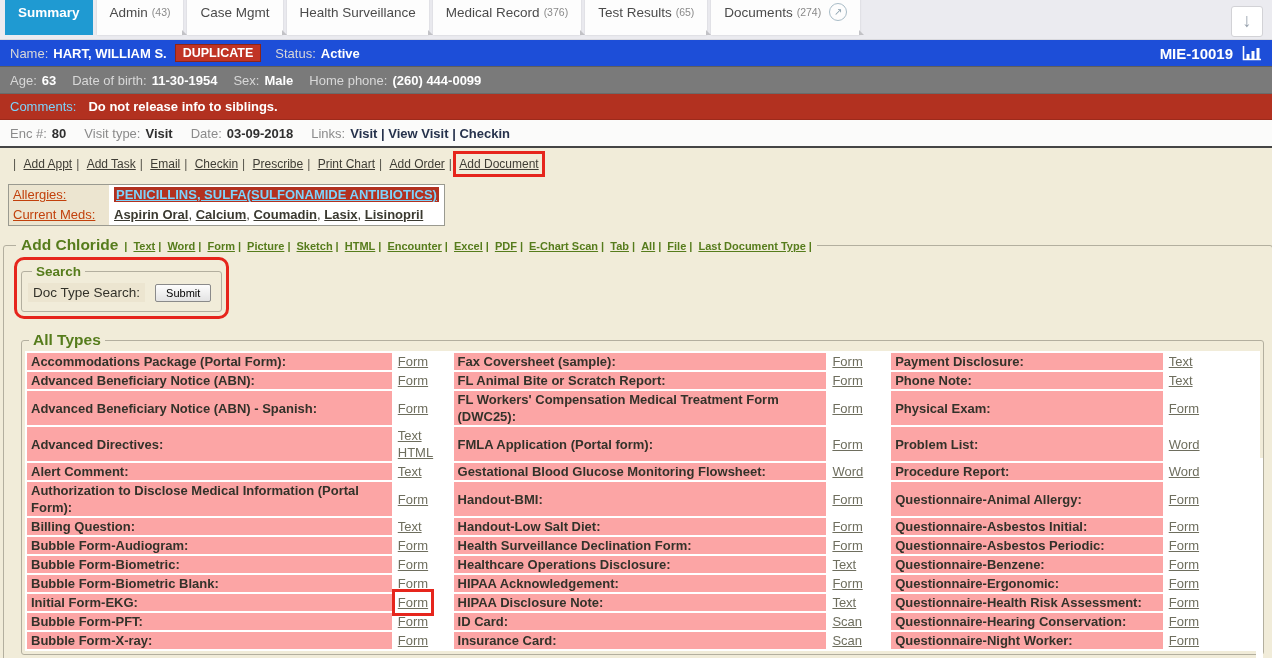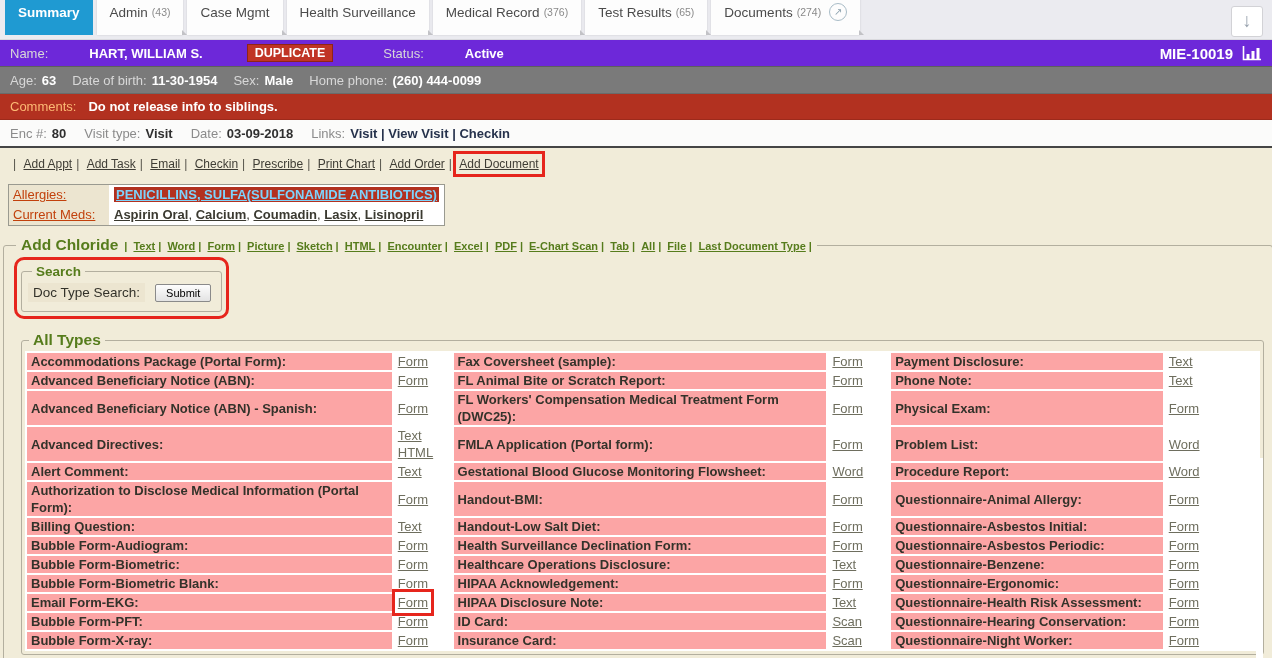--- a/index.html
+++ b/index.html
@@ -18,30 +18,30 @@
   .tab.accent{box-shadow:inset 0 4px 0 #1f9ad2, 0 0 2px rgba(0,0,0,.15);}
   .tab-count{font-size:10.5px;color:#8a8a8a;margin-left:4px;}
   .popout{width:16px;height:16px;border:1px solid #a9bcc7;border-radius:50%;color:#8aa0ad;
           font-size:10px;line-height:15px;text-align:center;margin-left:8px;}
   .dl-btn{position:absolute;right:9px;top:6px;width:30px;height:29px;background:#fff;
           border:1px solid #d2d2d6;border-radius:3px;color:#98a2ae;font-size:19px;font-weight:bold;
           text-align:center;line-height:27px;cursor:pointer;}
 
   
   .hdr{display:flex;align-items:center;padding:0 10px;color:#fff;}
-  .hdr1{height:26px;background:#6d28d9;border-bottom:1px solid #5e5e5e;gap:36px;}
+  .hdr1{height:26px;background:#1d4ed8;border-bottom:1px solid #5e5e5e;}
   .hdr2{height:26px;background:#7a7a7a;border-bottom:1px solid #6a6a6a;}
   .lab{color:#d8d8d8;margin-right:5px;}
   .val{font-weight:bold;margin-right:16px;}
   .dup-badge{background:#c03425;border:1px solid #8f2416;color:#fff;font-weight:bold;font-size:12.5px;
              padding:1px 7px;margin:0 14px 0 2px;}
   .hdr-right{margin-left:auto;display:flex;align-items:center;gap:9px;}
   .mrn{font-weight:bold;font-size:15px;}
   .comments-row{height:25px;background:#b23120;display:flex;align-items:center;padding:0 10px;border-bottom:1px solid #9c2a1b;}
-  .comments-row .clab{color:#fdba74;margin-right:12px;}
+  .comments-row .clab{color:#7dd3fc;margin-right:12px;}
   .comments-row .cval{color:#fff;font-weight:bold;}
   .enc-row{height:26px;background:#fbfbfa;display:flex;align-items:center;padding:0 10px;
            border-bottom:2px solid #454545;box-sizing:content-box;}
   .enc-row .elab{color:#8b8b8b;margin-right:5px;}
   .enc-row .eval{font-weight:bold;color:#2f2f2f;margin-right:18px;}
   .enc-links{font-weight:bold;color:#26324c;}
   .enc-links a{color:#26324c;text-decoration:none;}
 
   
   .content{position:relative;padding-top:9px;}
@@ -286,21 +286,21 @@
               </tr>
               <tr>
                 <td class="tname">Bubble Form-Biometric Blank:</td>
                 <td class="tlink"><a href="#">Form</a></td>
                 <td class="tname">HIPAA Acknowledgement:</td>
                 <td class="tlink"><a href="#">Form</a></td>
                 <td class="tname">Questionnaire-Ergonomic:</td>
                 <td class="tlink"><a href="#">Form</a></td>
               </tr>
               <tr>
-                <td class="tname">Email Form-EKG:</td>
+                <td class="tname">Initial Form-EKG:</td>
                 <td class="tlink"><a class="red-outline" href="#">Form</a></td>
                 <td class="tname">HIPAA Disclosure Note:</td>
                 <td class="tlink"><a href="#">Text</a></td>
                 <td class="tname">Questionnaire-Health Risk Assessment:</td>
                 <td class="tlink"><a href="#">Form</a></td>
               </tr>
               <tr>
                 <td class="tname">Bubble Form-PFT:</td>
                 <td class="tlink"><a href="#">Form</a></td>
                 <td class="tname">ID Card:</td>

